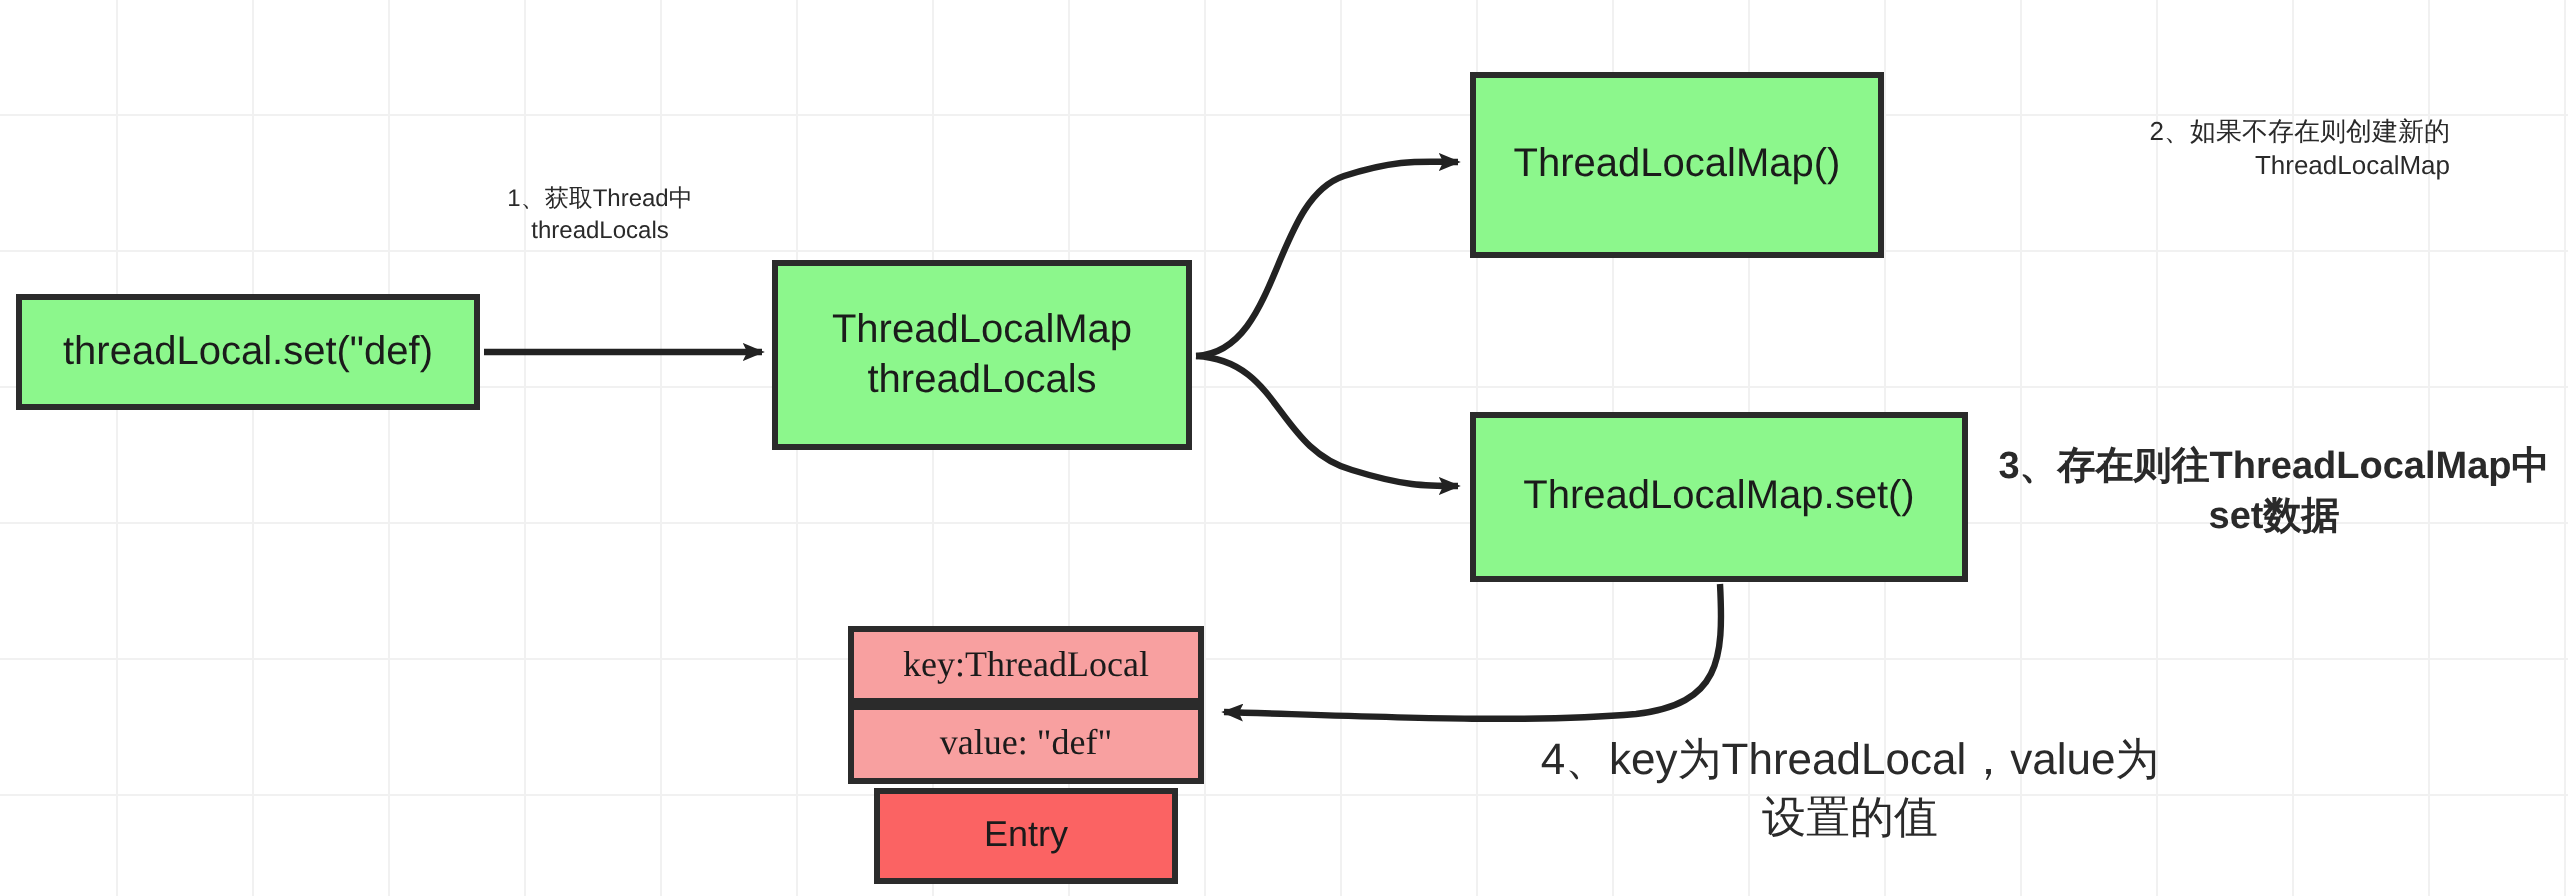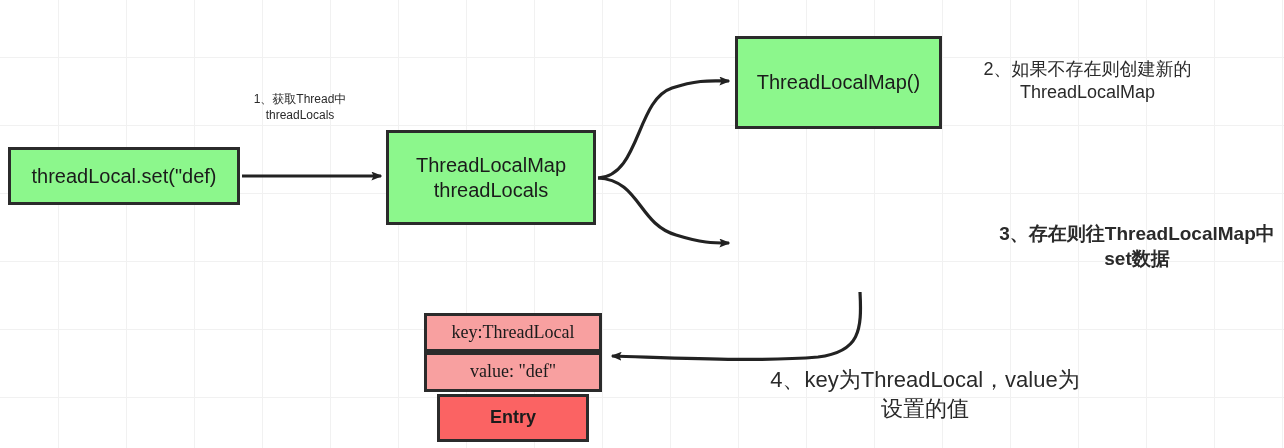--- a/index.html
+++ b/index.html
@@ -64,25 +64,25 @@
     stroke-width: 3.2;
   }
 
   
   #n-set      { left:8px;   top:147px; width:232px; height:58px;  font-size:20px; }
   #n-tlmap    { left:386px; top:130px; width:210px; height:95px;  font-size:20px; }
   #n-newmap   { left:735px; top:36px;  width:207px; height:93px;  font-size:20px; }
   #n-mapset   { left:735px; top:206px; width:249px; height:85px;  font-size:20px; }
   #n-key      { left:424px; top:313px; width:178px; height:39px;  font-size:18px; }
   #n-value    { left:424px; top:352px; width:178px; height:40px;  font-size:18px; }
-  #n-entry    { left:437px; top:394px; width:152px; height:48px;  font-size:18px;font-weight:bold; }
+  #n-entry    { left:437px; top:394px; width:152px; height:48px;  font-size:18px; }
 
   
   #note-1 { left:205px; top:92px;  width:190px; font-size:12px; }
-  #note-2 { left:950px; top:58px;  width:275px; font-size:18px; }
+  #note-2 { left:950px; top:58px;  width:275px; font-size:13px;text-align:right; }
   #note-3 { left:990px; top:222px; width:294px; font-size:19px;font-weight:bold; }
   #note-4 { left:770px; top:366px; width:310px; font-size:22px; }
 </style>
 </head>
 <body>
 
 <div id="canvas">
 
   <svg class="edges" viewBox="0 0 1284 448">
     <defs>
@@ -100,20 +100,21 @@
     <path class="edge" d="M860,292 C862,330 860,352 818,357 C760,362 680,358 612,356" marker-end="url(#arrowhead)"></path>
   </svg>
 
   <div class="node green" id="n-set">threadLocal.set("def)</div>
 
   <div class="node green" id="n-tlmap">ThreadLocalMap
 threadLocals</div>
 
   <div class="node green" id="n-newmap">ThreadLocalMap()</div>
 
+  <div class="node green" id="n-mapset">ThreadLocalMap.set()</div>
 
   <div class="node pink" id="n-key">key:ThreadLocal</div>
 
   <div class="node pink" id="n-value">value: "def"</div>
 
   <div class="node red" id="n-entry">Entry</div>
 
   <div class="note" id="note-1">1、获取Thread中
 threadLocals</div>
 

